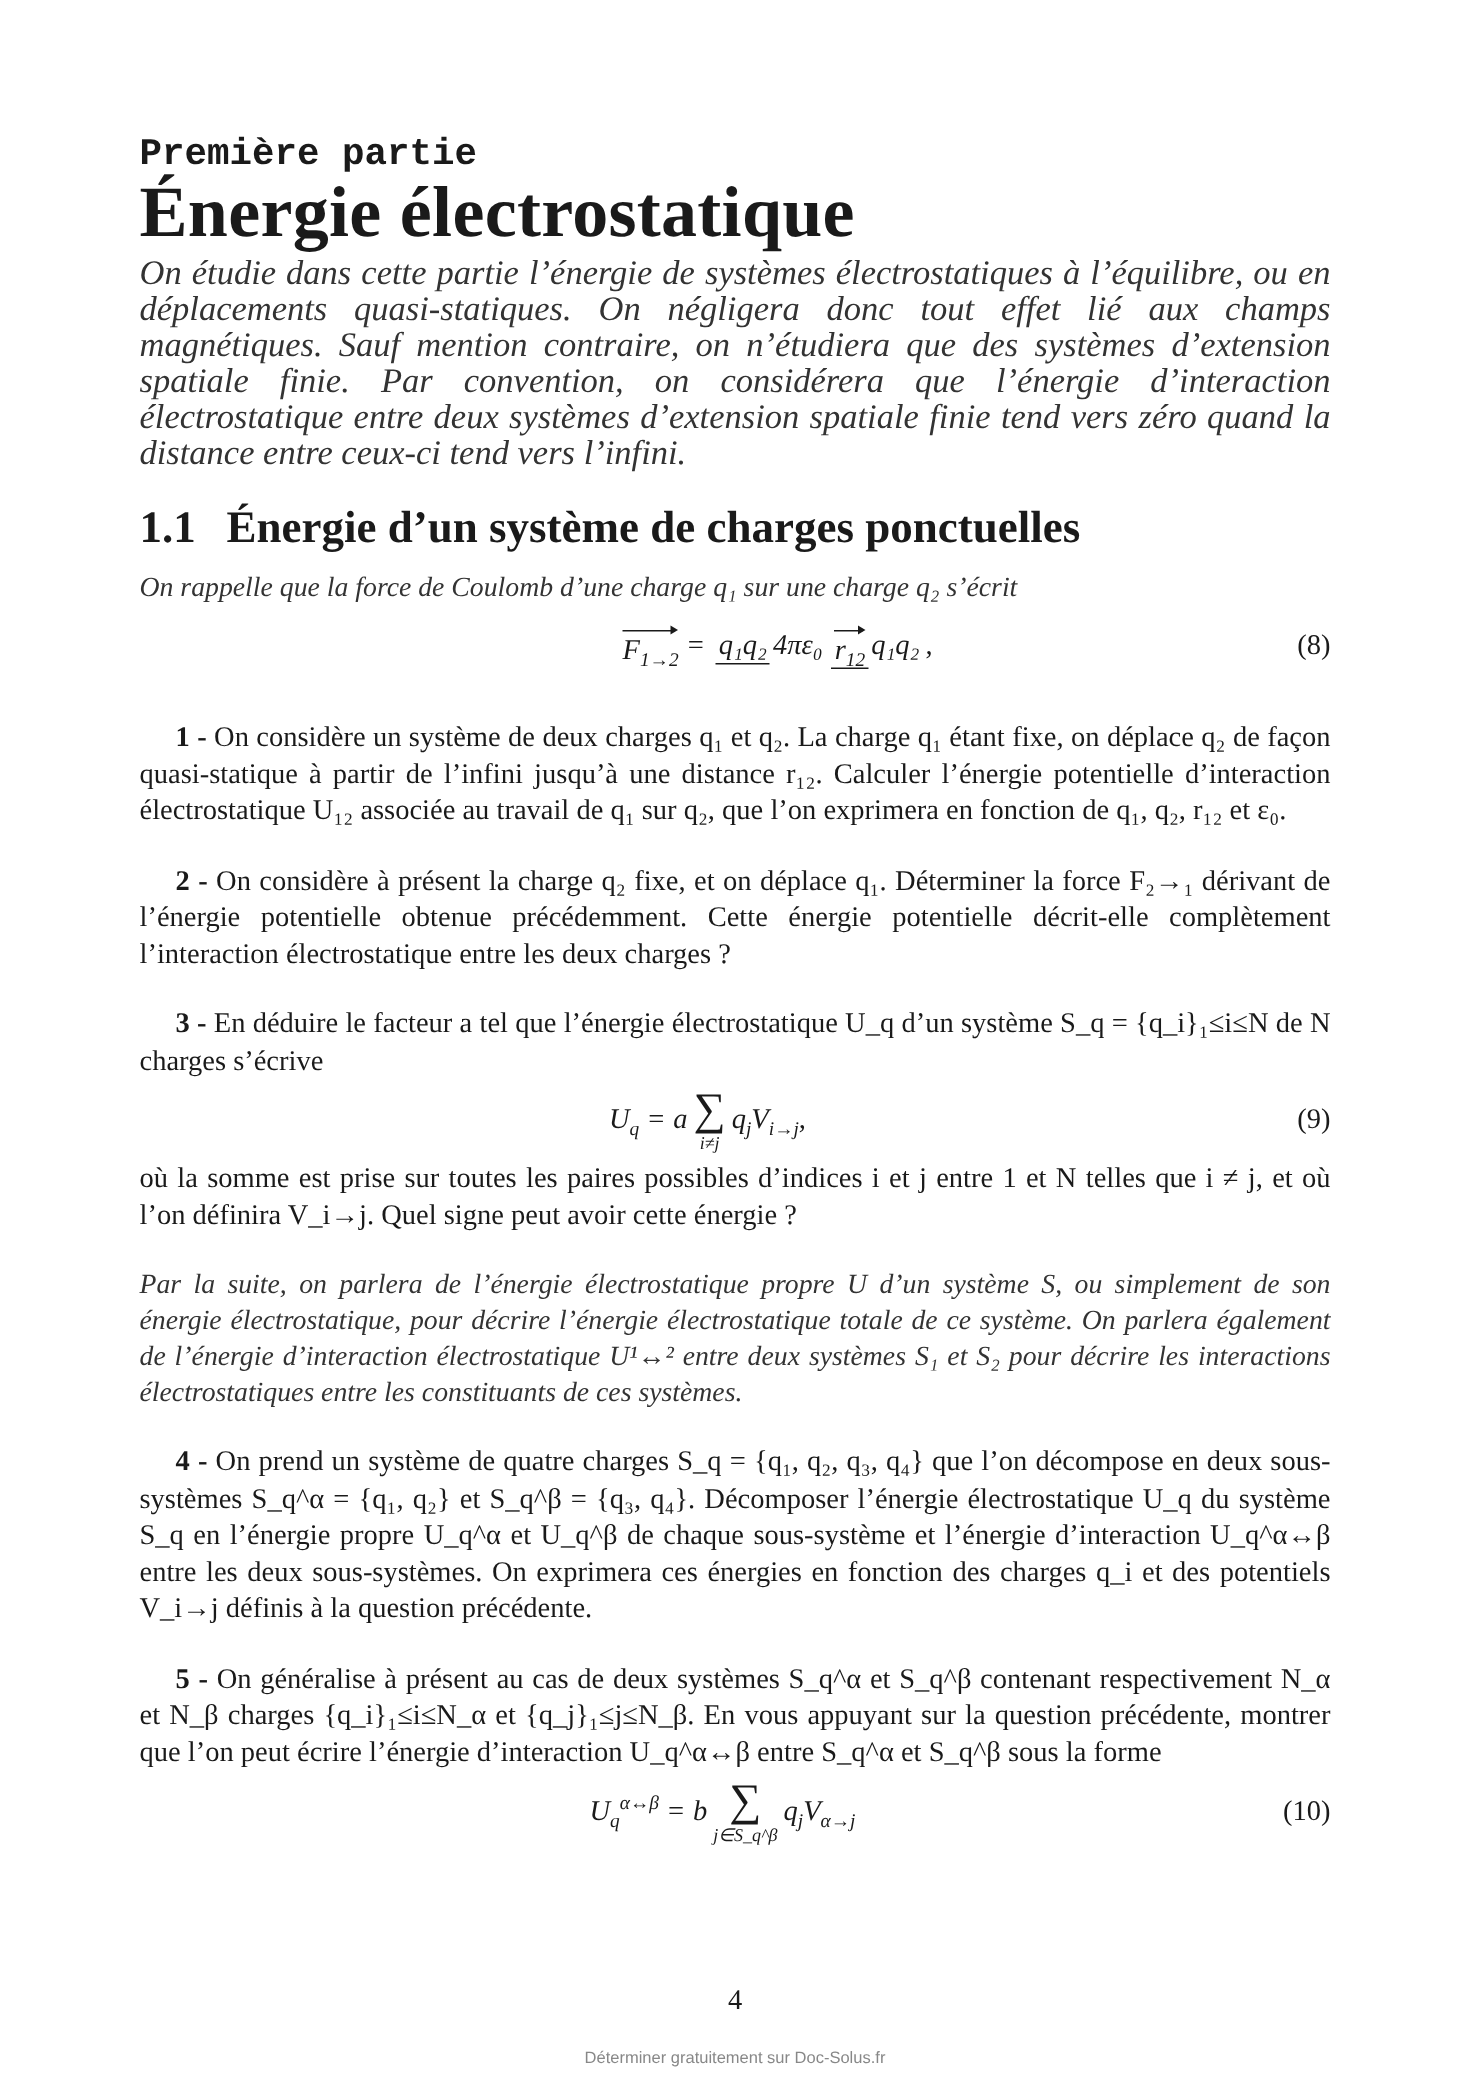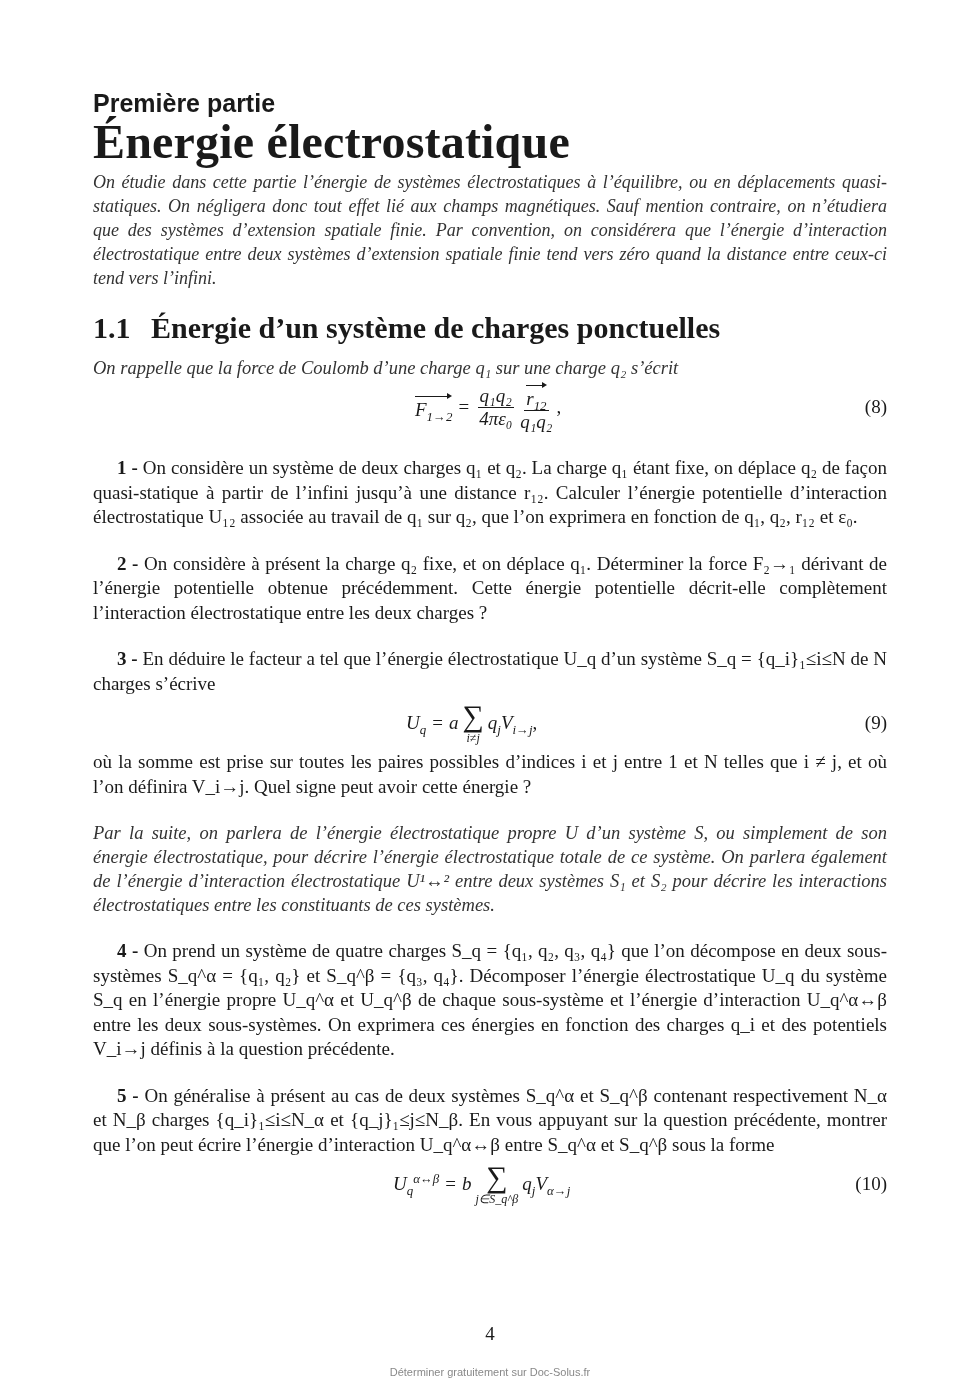--- a/index.html
+++ b/index.html
@@ -1,33 +1,33 @@
 <!DOCTYPE html>
 <html><head>
 <meta charset="utf-8">
 <style>
   html, body { margin: 0; padding: 0; background: #ffffff; }
   body { width: 980px; height: 1386px; position: relative; overflow: hidden;
          font-family: "DejaVu Serif", "Liberation Serif", serif; color: #1a1a1a; }
   .page { position: absolute; left: 93px; top: 88px; width: 794px; }
-  .part-label { font-family: Liberation Sans, sans-serif; font-weight: bold; font-size: 25px; line-height: 30px; margin: 0; }
+  .part-label { font-family: Liberation Mono, monospace; font-weight: bold; font-size: 25px; line-height: 30px; margin: 0; }
   .part-title { font-family: "Liberation Serif", serif; font-weight: bold; font-size: 48px; line-height: 48px; margin: 0 0 4px 0; letter-spacing: 0.2px; }
-  .intro { font-family: "Liberation Serif", serif; font-style: italic; font-size: 18px; line-height: 24px; text-align: justify; margin: 0; color: #333; }
+  .intro { font-family: "Liberation Serif", serif; font-style: italic; font-size: 23px; line-height: 24px; text-align: justify; margin: 0; color: #333; }
   .section-title { font-family: "Liberation Serif", serif; font-weight: bold; font-size: 30px; line-height: 32px; margin: 22px 0 12px 0; }
   .section-title .num { display: inline-block; width: 58px; }
   .it { font-family: "Liberation Serif", serif; font-style: italic; font-size: 18.5px; line-height: 24px; color: #333; margin: 0; }
   .p { font-family: "Liberation Serif", serif; font-size: 19px; line-height: 24.5px; text-align: justify; margin: 0; text-indent: 24px; }
   .p b { font-weight: bold; }
   .gap { height: 22px; }
   .m { font-style: italic; }
   sub, sup { font-size: 0.68em; line-height: 0; }
   .eq { position: relative; height: 54px; font-family: "Liberation Serif", serif; font-size: 19px; }
   .eq .body { position: absolute; top: 0; display: flex; align-items: center; height: 54px; }
   .eq .num { position: absolute; right: 0; top: 0; height: 54px; display: flex; align-items: center; }
-  .frac { display: inline-flex; flex-direction: column; align-items: center; vertical-align: middle; margin: 0 2px; }
+  .frac { display: inline-flex; flex-direction: row; align-items: center; vertical-align: middle; margin: 0 2px; }
   .frac .n { border-bottom: 1px solid #1a1a1a; padding: 0 2px; line-height: 22px; }
   .frac .d { padding: 0 2px; line-height: 22px; }
   .vec { position: relative; display: inline-block; padding-top: 6px; }
   .vec::before { content: ""; position: absolute; left: 0; right: 2px; top: 3px; border-top: 1px solid #1a1a1a; }
   .vec::after { content: ""; position: absolute; right: 0; top: 0px; border-left: 5px solid #1a1a1a; border-top: 3px solid transparent; border-bottom: 3px solid transparent; }
   .sum { display: inline-flex; flex-direction: column; align-items: center; vertical-align: middle; margin: 0 4px; }
   .sum .sig { font-size: 30px; line-height: 30px; }
   .sum .lim { font-size: 12px; font-style: italic; line-height: 14px; }
   .pagenum { position: absolute; top: 1323px; left: 0; width: 980px; text-align: center; font-family: "Liberation Serif", serif; font-size: 19px; }
   .footer { position: absolute; top: 1366px; left: 0; width: 980px; text-align: center; font-family: "Liberation Sans", sans-serif; font-size: 11px; color: #888; }

